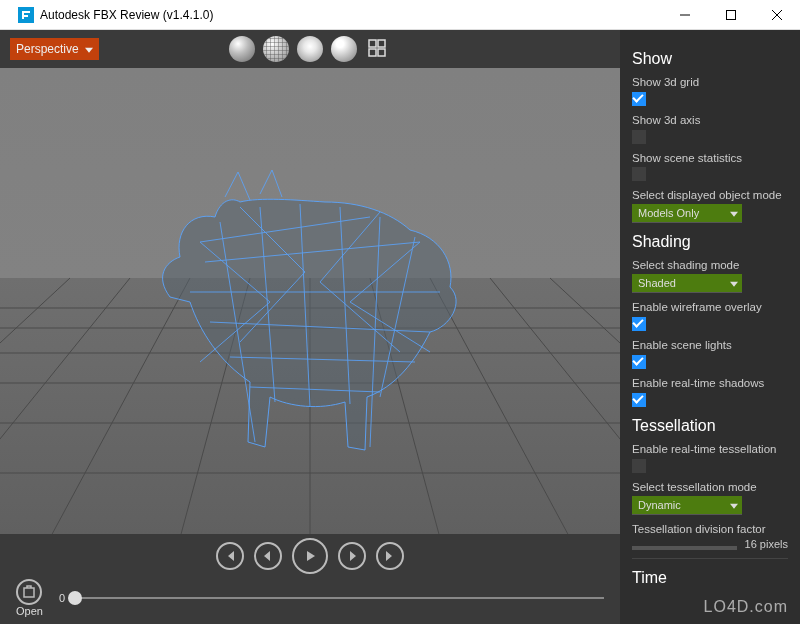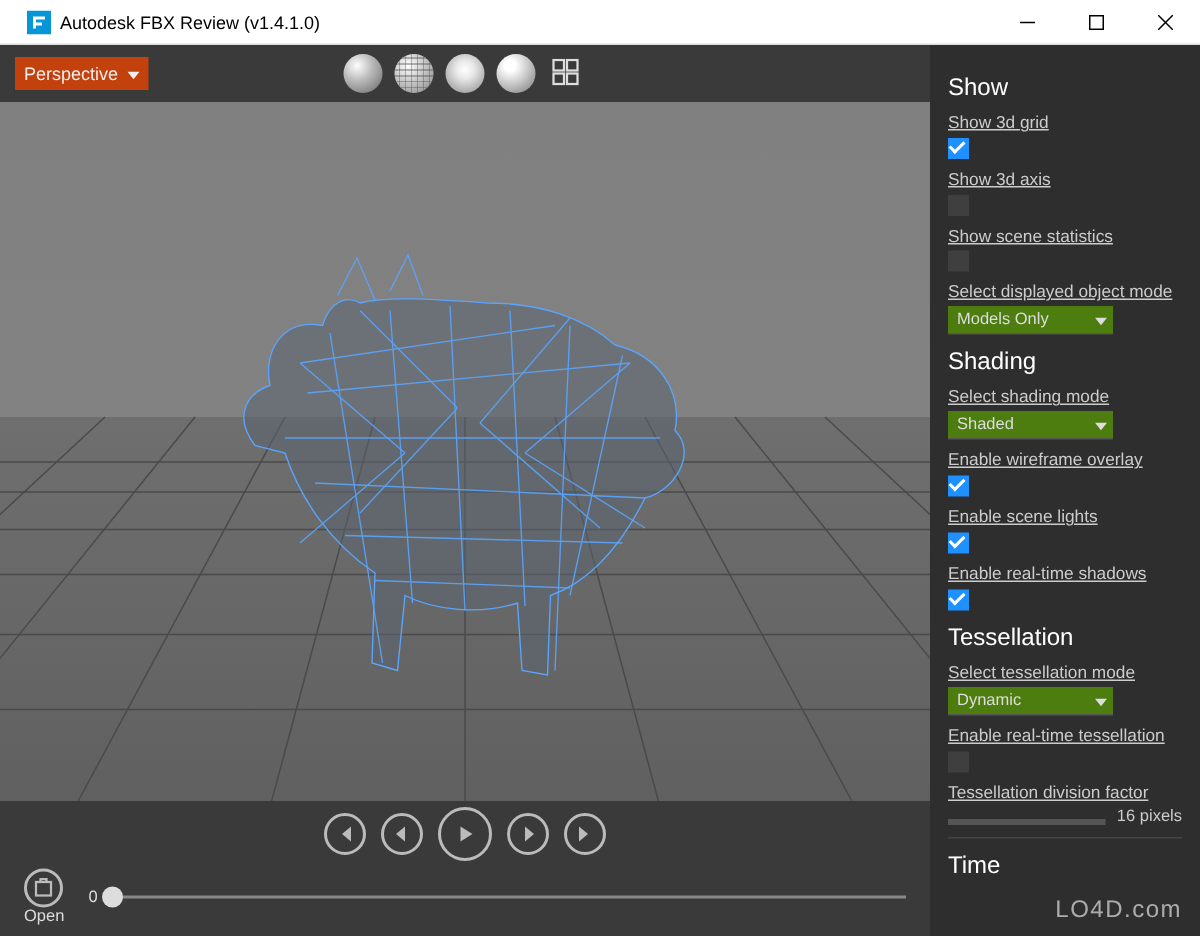--- a/index.html
+++ b/index.html
@@ -45,21 +45,21 @@
 .open-wrap { display:flex; flex-direction:column; align-items:center; gap:0; color:#ddd; font-size:11px; cursor:pointer; }
 .open-btn { width: 26px; height: 26px; border: 2px solid #bbb; border-radius: 50%; display:flex; align-items:center; justify-content:center; }
 .timeline { flex:1; display:flex; align-items:center; gap:10px; color:#ddd; font-size:11px; }
 .timeline .track { flex:1; height:2px; background:#888; position:relative; }
 .timeline .thumb { position:absolute; left:0; top:50%; transform:translate(-50%,-50%); width:14px; height:14px; background:#ddd; border-radius:50%; }
 
 
 .panel { width: 180px; background: #2e2e2e; color: #ddd; padding: 10px 12px; overflow-y: auto; font-size: 12px; }
 .panel h3 { color: #fff; font-weight: 400; font-size: 16px; margin: 10px 0 8px; }
 .panel .row { margin-bottom: 8px; }
-.panel label { display:block; font-size: 11.5px; color: #ccc; margin-bottom: 3px; text-decoration: underline; }
+.panel label { display:block; font-size: 11.5px; color: #ccc; margin-bottom: 3px; }
 .chk { width: 14px; height: 14px; background: #3f3f3f; display:inline-block; cursor:pointer; vertical-align:middle; position:relative; }
 .chk.checked { background: #1e90ff; }
 .chk.checked::after { content:""; position:absolute; left:3px; top:0px; width:4px; height:8px; border:solid #fff; border-width:0 2px 2px 0; transform:rotate(45deg); }
 .sel { width: 110px; background:#4d7c0f; color:#ddd; border:none; font-size:11px; padding:3px 18px 3px 6px; appearance:none; cursor:pointer; }
 .sel-wrap { position:relative; display:inline-block; border-bottom:1px solid #555; }
 .sel-wrap::after { content:""; position:absolute; right:4px; top:50%; transform:translateY(-25%); border-left:4px solid transparent; border-right:4px solid transparent; border-top:5px solid #ddd; pointer-events:none; }
 .panel hr { border:0; border-top:1px solid #444; margin: 8px 0; }
 .slider-row { display:flex; align-items:flex-end; gap:8px; }
 .slider-row .strack { flex:1; height:4px; background:#555; }
 .slider-row .sval { font-size:11px; color:#ccc; }
@@ -247,26 +247,26 @@
       <label>Enable scene lights</label>
       <span class="chk checked"></span>
     </div>
     <div class="row">
       <label>Enable real-time shadows</label>
       <span class="chk checked"></span>
     </div>
 
     <h3>Tessellation</h3>
     <div class="row">
+      <label>Enable real-time tessellation</label>
+      <span class="chk"></span>
+    </div>
+    <div class="row">
       <label>Select tessellation mode</label>
       <div class="sel-wrap"><select class="sel"><option>Dynamic</option></select></div>
-    </div>
-    <div class="row">
-      <label>Enable real-time tessellation</label>
-      <span class="chk"></span>
     </div>
     <div class="row">
       <label>Tessellation division factor</label>
       <div class="slider-row">
         <div class="strack"></div>
         <span class="sval">16 pixels</span>
       </div>
     </div>
     <hr>
     <h3>Time</h3>

